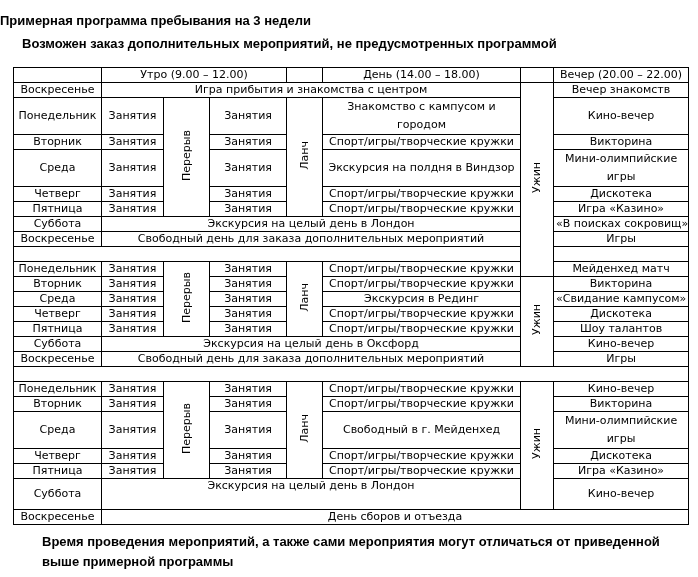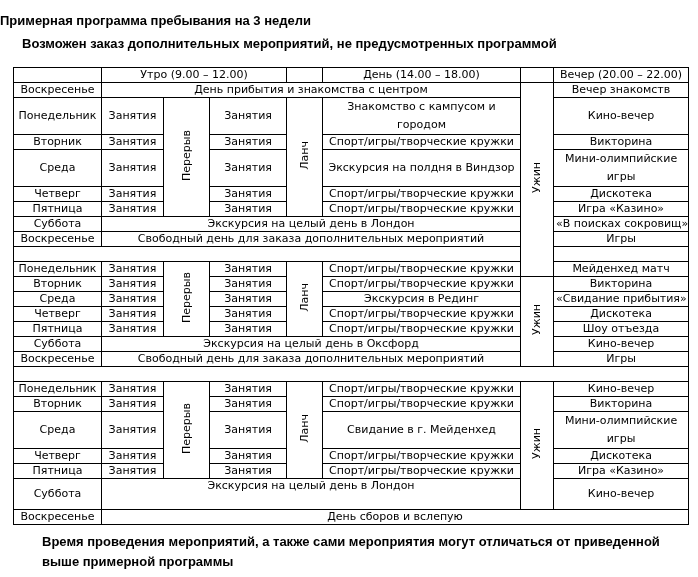--- a/index.html
+++ b/index.html
@@ -46,21 +46,21 @@
       <td></td>
       <td colspan="3">Утро  (9.00 – 12.00)</td>
       <td></td>
       <td>День  (14.00 – 18.00)</td>
       <td></td>
       <td>Вечер (20.00 – 22.00)</td>
     </tr>
 
     <tr>
       <td>Воскресенье</td>
-      <td colspan="5">День прибытия и знакомства с центром</td>
+      <td colspan="5">Игра прибытия и знакомства с центром</td>
       <td rowspan="10"><span class="vert">Ужин</span></td>
       <td>Вечер знакомств</td>
     </tr>
     <tr>
       <td class="tall2">Понедельник</td>
       <td>Занятия</td>
       <td rowspan="5"><span class="vert">Перерыв</span></td>
       <td>Занятия</td>
       <td rowspan="5"><span class="vert">Ланч</span></td>
       <td class="wrap">Знакомство с кампусом и городом</td>
@@ -124,35 +124,35 @@
       <td>Занятия</td>
       <td>Спорт/игры/творческие кружки</td>
       <td rowspan="6"><span class="vert">Ужин</span></td>
       <td>Викторина</td>
     </tr>
     <tr>
       <td>Среда</td>
       <td>Занятия</td>
       <td>Занятия</td>
       <td>Экскурсия в Рединг</td>
-      <td>«Свидание прибытия»</td>
+      <td>«Свидание кампусом»</td>
     </tr>
     <tr>
       <td>Четверг</td>
       <td>Занятия</td>
       <td>Занятия</td>
       <td>Спорт/игры/творческие кружки</td>
       <td>Дискотека</td>
     </tr>
     <tr>
       <td>Пятница</td>
       <td>Занятия</td>
       <td>Занятия</td>
       <td>Спорт/игры/творческие кружки</td>
-      <td>Шоу отъезда</td>
+      <td>Шоу талантов</td>
     </tr>
     <tr>
       <td>Суббота</td>
       <td colspan="5">Экскурсия на целый день в Оксфорд</td>
       <td>Кино-вечер</td>
     </tr>
     <tr>
       <td>Воскресенье</td>
       <td colspan="5">Свободный день для заказа дополнительных мероприятий</td>
       <td>Игры</td>
@@ -175,21 +175,21 @@
       <td>Вторник</td>
       <td>Занятия</td>
       <td>Занятия</td>
       <td>Спорт/игры/творческие кружки</td>
       <td>Викторина</td>
     </tr>
     <tr>
       <td class="tall2">Среда</td>
       <td>Занятия</td>
       <td>Занятия</td>
-      <td>Свидание в г. Мейденхед</td>
+      <td>Свободный в г. Мейденхед</td>
       <td class="wrap">Мини-олимпийские игры</td>
     </tr>
     <tr>
       <td>Четверг</td>
       <td>Занятия</td>
       <td>Занятия</td>
       <td>Спорт/игры/творческие кружки</td>
       <td>Дискотека</td>
     </tr>
     <tr>
@@ -199,18 +199,18 @@
       <td>Спорт/игры/творческие кружки</td>
       <td>Игра «Казино»</td>
     </tr>
     <tr>
       <td class="tall3">Суббота</td>
       <td colspan="5" style="vertical-align:top">Экскурсия на целый день в Лондон</td>
       <td>Кино-вечер</td>
     </tr>
     <tr>
       <td>Воскресенье</td>
-      <td colspan="7">День сборов и  вслепую</td>
+      <td colspan="7">День сборов и  отъезда</td>
     </tr>
   </tbody>
 </table>
 
 <div class="note">Время проведения мероприятий, а также сами мероприятия могут отличаться от приведенной выше примерной программы</div>
 
 </body></html>

